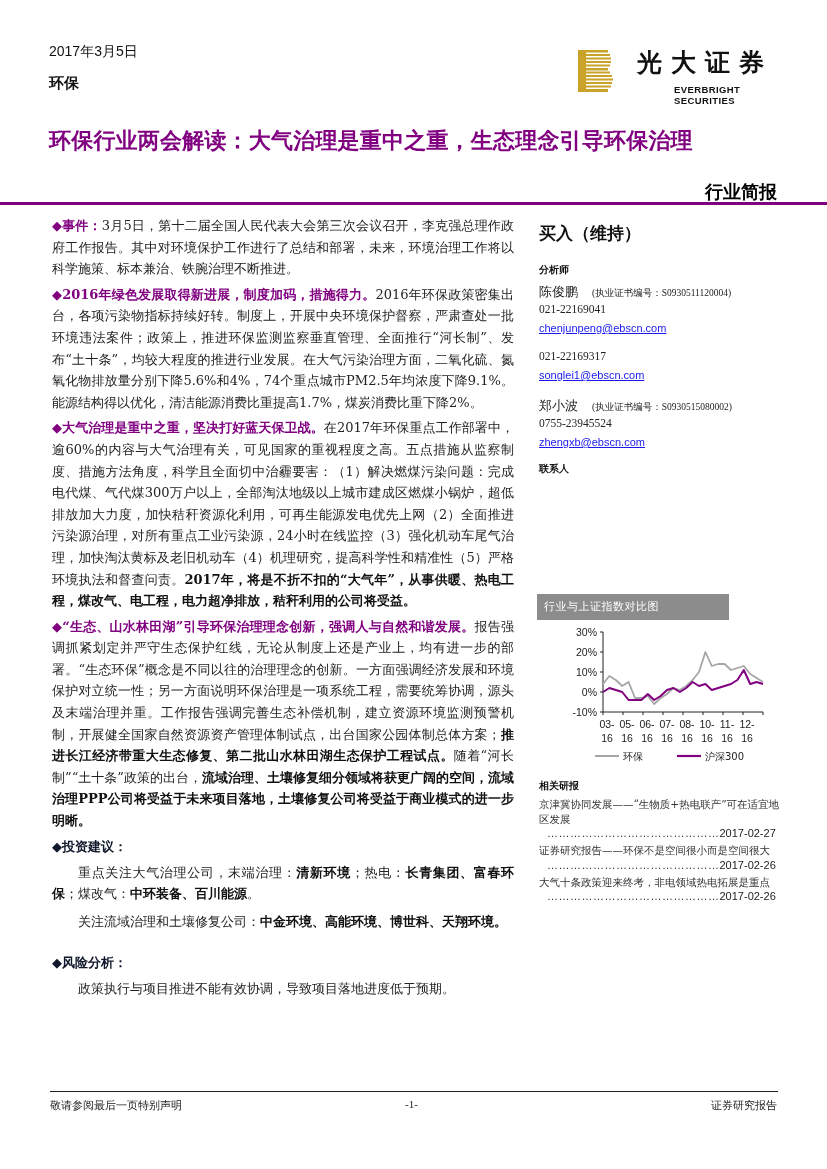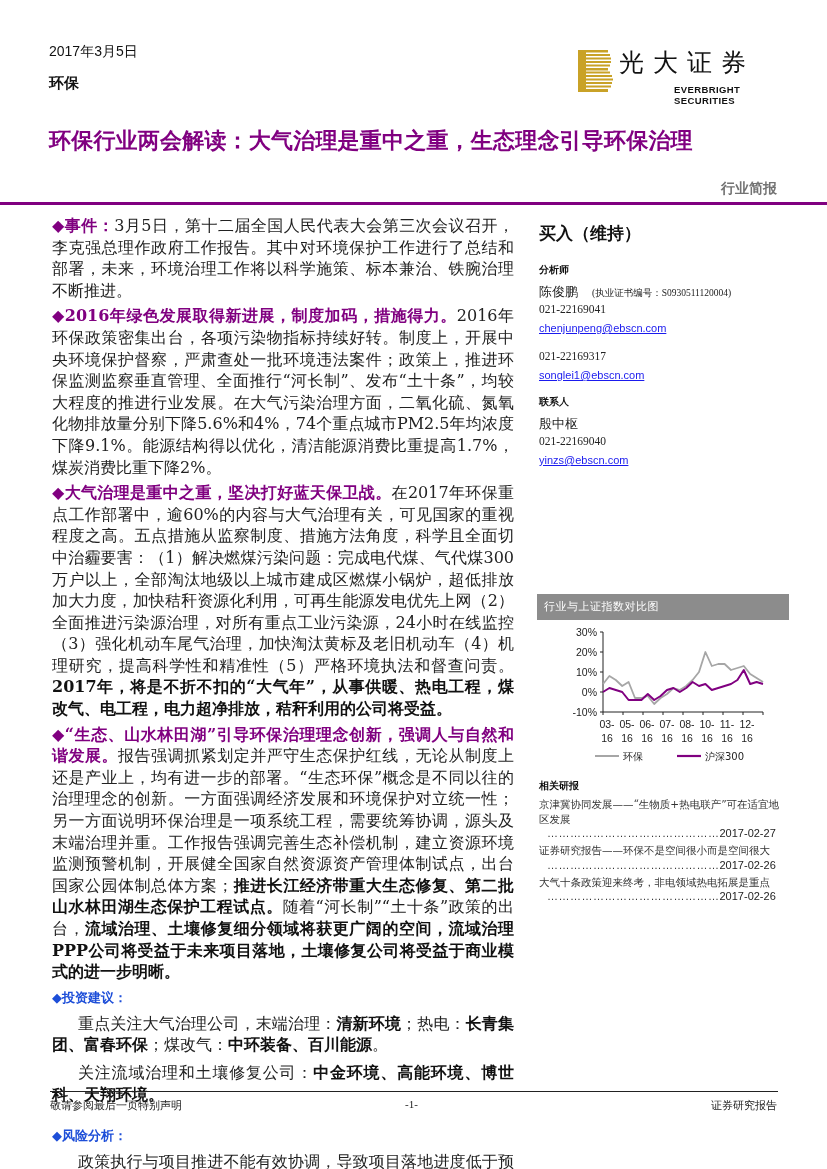--- a/index.html
+++ b/index.html
@@ -5,47 +5,47 @@
   * { box-sizing: border-box; margin: 0; padding: 0; }
   html, body { width: 827px; height: 1169px; background: #ffffff; }
   body { position: relative; font-family: "DejaVu Sans", "Liberation Sans", sans-serif; color: #222; overflow: hidden; }
   .abs { position: absolute; }
 
   
   .date { left: 49px; top: 43px; font-size: 14px; color: #111; font-family: "Liberation Sans", sans-serif; }
   .sector { left: 49px; top: 74px; font-size: 15px; font-weight: bold; color: #111; }
   .logo { left: 578px; top: 50px; width: 200px; height: 46px; }
   .logo-mark { position: absolute; left: 0; top: 0; width: 36px; height: 42px; }
-  .logo-cn { position: absolute; left: 41px; top: -4px; font-family: "DejaVu Serif", serif; font-size: 25px; font-weight: normal; letter-spacing: 9px; color: #111; }
+  .logo-cn { position: absolute; left: 59px; top: -4px; font-family: "DejaVu Serif", serif; font-size: 25px; font-weight: bold; letter-spacing: 9px; color: #111; }
   .logo-en { position: absolute; left: 52px; top: 34px; font-family: "Liberation Sans", sans-serif; font-size: 9.5px; font-weight: bold; letter-spacing: 0.4px; color: #111; padding-left: 44px; }
   .title { left: 49px; top: 126px; font-size: 22px; font-weight: bold; color: #800080; letter-spacing: 0.2px; white-space: nowrap; }
-  .report-type { right: 50px; top: 180px; font-size: 14px; font-weight: bold; color: #737373; }
+  .report-type { right: 50px; top: 180px; font-size: 18px; font-weight: bold; color: #000000; }
   .top-rule { left: 0; top: 202px; width: 827px; height: 3px; background: #800080; }
 
   
   .main { left: 52px; top: 215px; width: 462px; }
-  .para { font-family: "DejaVu Serif", serif; font-size: 16px; line-height: 21.6px; color: #222; text-align: justify; margin-bottom: 4px; }
+  .para { font-family: "DejaVu Serif", serif; font-size: 13px; line-height: 21.6px; color: #222; text-align: justify; margin-bottom: 4px; }
   .para .hl { color: #800080; font-weight: bold; }
   .para .b { font-weight: bold; color: #111; }
   .indent { text-indent: 26px; }
-  .sec-head { font-family: "DejaVu Serif", serif; font-size: 13px; font-weight: bold; color: #1d4ed8; line-height: 22px; margin: 2px 0 4px 0; }
+  .sec-head { font-family: "DejaVu Serif", serif; font-size: 13px; font-weight: bold; color: #0f172a; line-height: 22px; margin: 2px 0 4px 0; }
 
   
   .side { left: 539px; top: 222px; width: 245px; }
   .rating { font-size: 17px; font-weight: bold; color: #111; margin-bottom: 18px; }
   .h-side { font-size: 10px; font-weight: bold; color: #111; margin-bottom: 4px; }
   .analyst { margin-bottom: 12px; }
   .a-name { font-size: 13px; color: #222; display: inline; }
   .a-cert { font-family: "Liberation Serif", serif; font-size: 9.5px; color: #222; display: inline; margin-left: 6px; }
   .a-cert.wide { margin-left: 14px; }
   .a-phone { font-family: "Liberation Serif", serif; font-size: 11.5px; color: #222; line-height: 16px; }
   .a-email { font-family: "Liberation Sans", sans-serif; font-size: 11px; color: #1a1aee; text-decoration: underline; line-height: 15px; display: inline-block; }
 
   .chart-box { left: 537px; top: 594px; width: 248px; height: 178px; }
-  .chart-head { width: 252px; height: 26px; background: #8c8c8c; color: #fff; font-family: "DejaVu Serif", serif; font-size: 11px; line-height: 26px; padding-left: 7px; letter-spacing: 0.5px; }
+  .chart-head { width: 192px; height: 26px; background: #8c8c8c; color: #fff; font-family: "DejaVu Serif", serif; font-size: 11px; line-height: 26px; padding-left: 7px; letter-spacing: 0.5px; }
 
   .related { left: 539px; top: 779px; width: 245px; }
   .rel-title { font-family: "DejaVu Serif", serif; font-size: 10.5px; line-height: 14.5px; color: #333; }
   .rel-date { font-family: "Liberation Sans", sans-serif; font-size: 11px; color: #222; line-height: 15px; padding-left: 8px; margin-bottom: 2px; white-space: nowrap; }
   .rel-date .dots { letter-spacing: 0.5px; color: #333; }
 
   
   .foot-rule { left: 50px; top: 1091px; width: 728px; height: 1px; background: #222; }
   .foot-left, .foot-mid, .foot-right { top: 1098px; font-size: 11px; color: #222; }
   .foot-left { left: 50px; }
@@ -116,27 +116,27 @@
 
   <div class="analyst">
     <div><span class="a-name">陈俊鹏</span><span class="a-cert wide">(执业证书编号：S0930511120004)</span></div>
     <div class="a-phone">021-22169041</div>
     <a class="a-email">chenjunpeng@ebscn.com</a>
   </div>
   <div class="analyst">
     <div class="a-phone">021-22169317</div>
     <a class="a-email">songlei1@ebscn.com</a>
   </div>
+  <div class="analyst">
+    <div><span class="a-name">郑小波</span><span class="a-cert wide">(执业证书编号：S0930515080002)</span></div>
+    <div class="a-phone">0755-23945524</div>
+    <a class="a-email">zhengxb@ebscn.com</a>
+  </div>
 
   <div class="h-side">联系人</div>
-  <div class="analyst">
-    <div class="a-name">殷中枢</div>
-    <div class="a-phone">021-22169040</div>
-    <a class="a-email">yinzs@ebscn.com</a>
-  </div>
 </div>
 
 <div class="abs chart-box">
   <div class="chart-head">行业与上证指数对比图</div>
   <svg id="chart-svg" width="248" height="152" viewBox="0 0 248 152" style="display:block;">
     <g id="chart-axes" font-family="Liberation Sans, sans-serif" font-size="10.5" fill="#222">
         <line x1="66" y1="12" x2="66" y2="92" stroke="#222" stroke-width="1"></line>
         <line x1="66" y1="92" x2="226" y2="92" stroke="#222" stroke-width="1"></line>
         <line x1="63" y1="12" x2="66" y2="12" stroke="#222"></line>
         <text x="60" y="16" text-anchor="end">30%</text>

